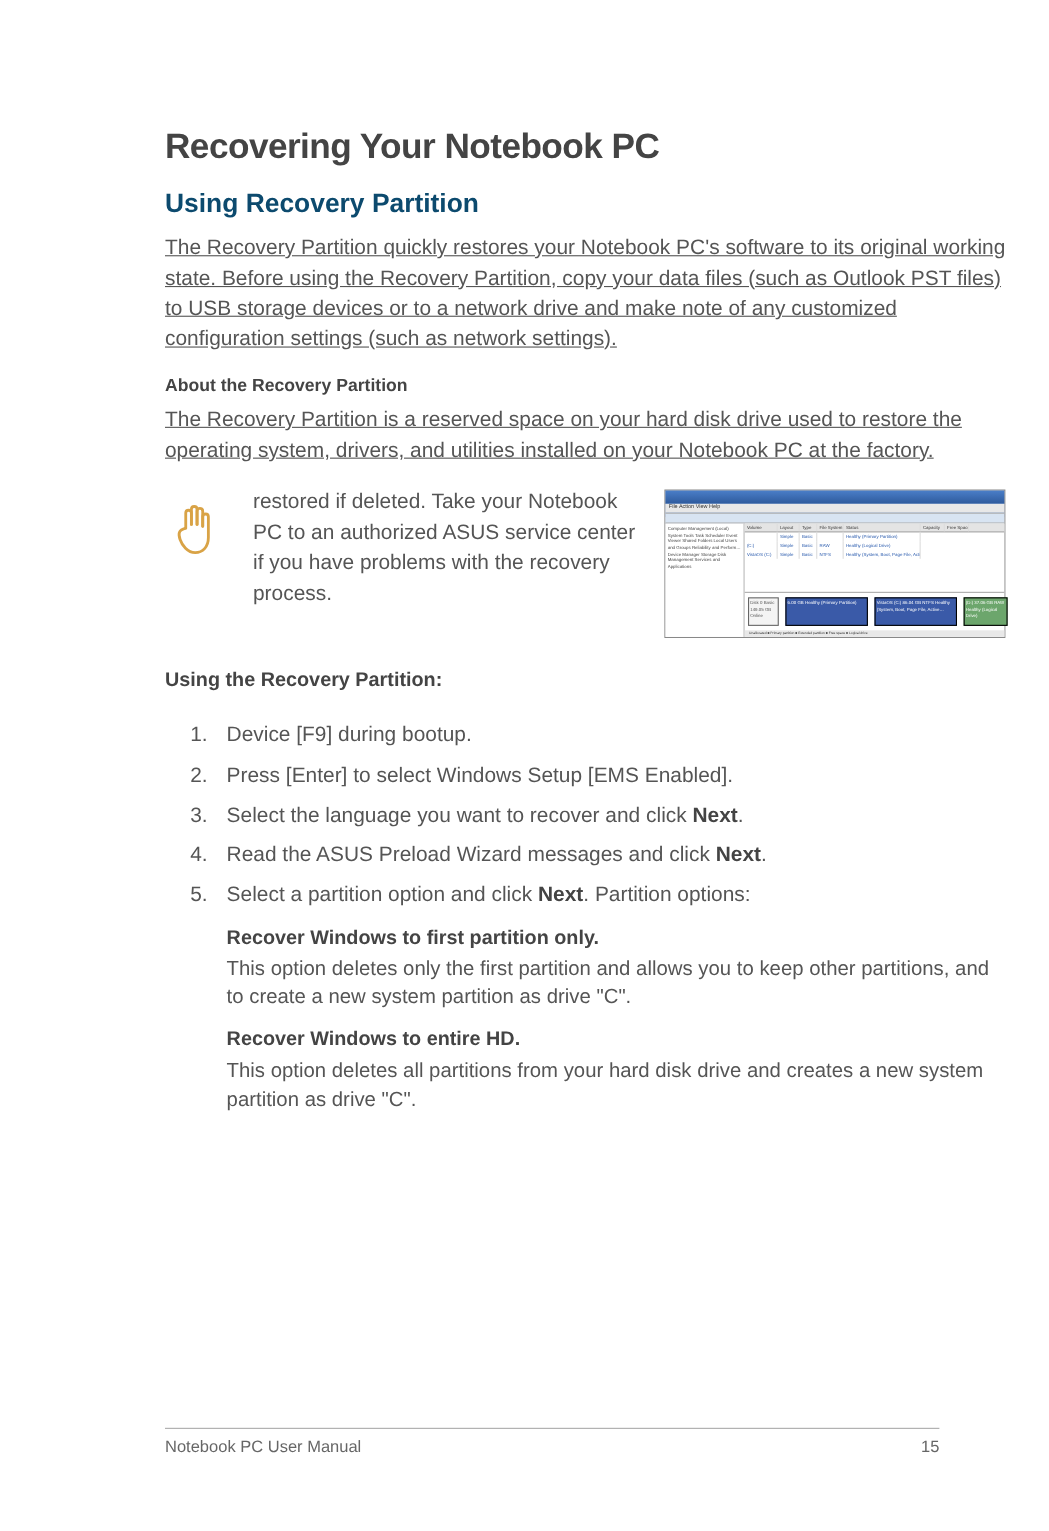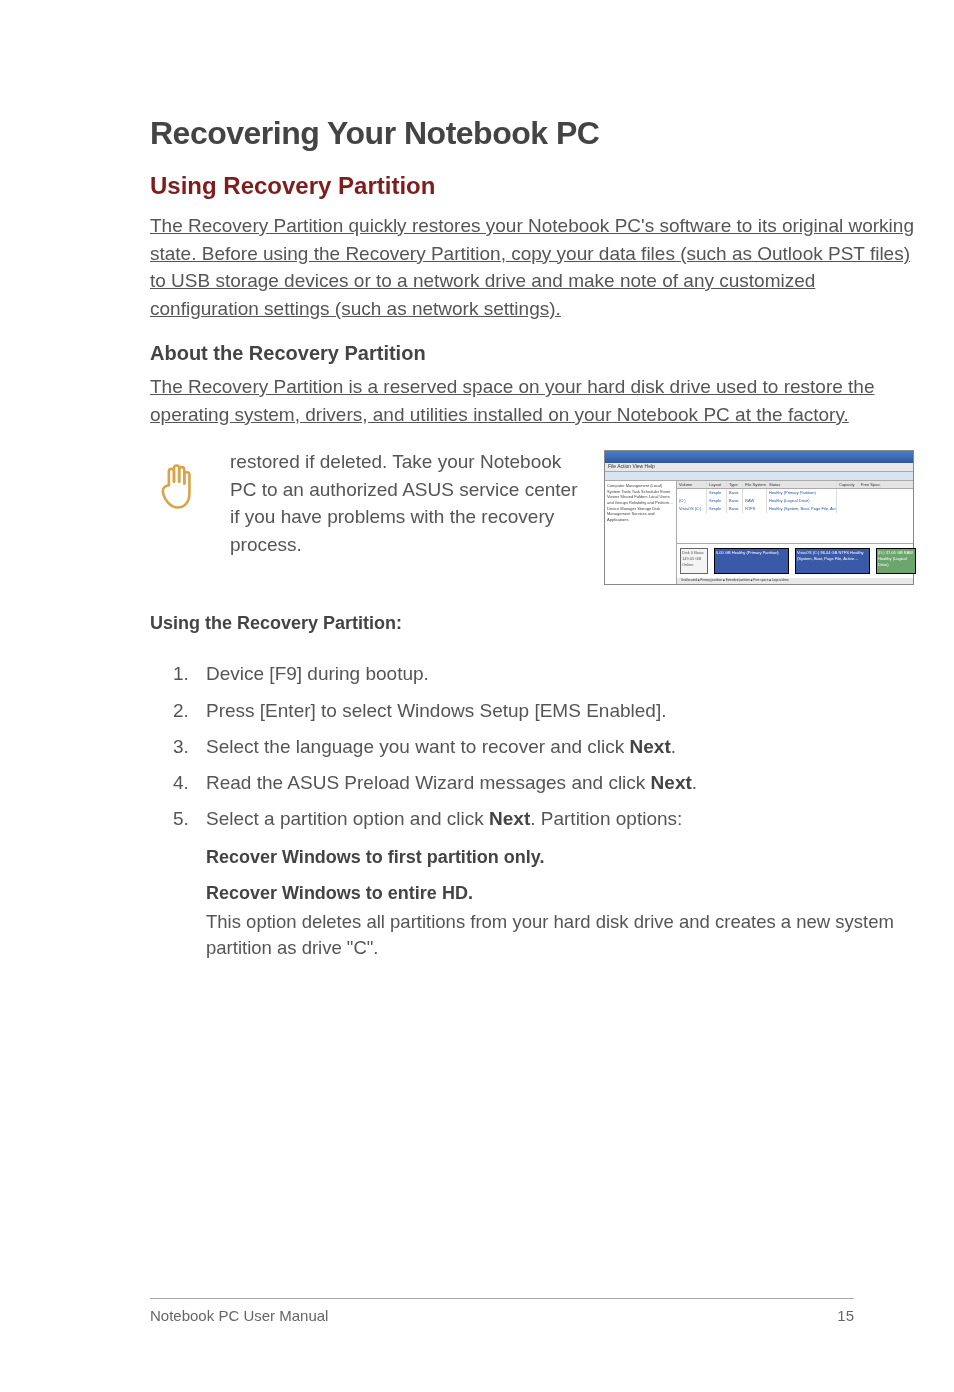--- a/index.html
+++ b/index.html
@@ -21,32 +21,32 @@
     .main-title {
       font-size: 32px;
       font-weight: 700;
       color: #444;
       margin-bottom: 20px;
       letter-spacing: -0.5px;
     }
     .section-title {
       font-size: 24px;
       font-weight: 700;
-      color: #7f1d1d;
+      color: #0c4a6e;
       margin-bottom: 12px;
     }
     .body-text {
       font-size: 19px;
       line-height: 1.45;
       color: #555;
       margin-bottom: 20px;
       text-decoration: underline;
     }
     .sub-title {
-      font-size: 20px;
+      font-size: 16px;
       font-weight: 700;
       color: #444;
       margin-top: 8px;
       margin-bottom: 8px;
     }
     .important-block {
       display: flex;
       align-items: flex-start;
       margin-top: 12px;
       margin-bottom: 24px;
@@ -335,20 +335,21 @@
   <div class="steps-title">Using the Recovery Partition:</div>
 
   <ol class="steps">
     <li>Device [F9] during bootup.</li>
     <li>Press [Enter] to select Windows Setup [EMS Enabled].</li>
     <li><span>Select the language you want to recover and click </span><span class="bold-text">Next</span><span>.</span></li>
     <li><span>Read the ASUS Preload Wizard messages and click </span><span class="bold-text">Next</span><span>.</span></li>
     <li>
       <span>Select a partition option and click </span><span class="bold-text">Next</span><span>. Partition options:</span>
       <div class="option-title">Recover Windows to first partition only.</div>
+      <div class="option-body">This option deletes only the first partition and allows you to keep other partitions, and to create a new system partition as drive "C".</div>
       <div class="option-title">Recover Windows to entire HD.</div>
       <div class="option-body">This option deletes all partitions from your hard disk drive and creates a new system partition as drive "C".</div>
     </li>
   </ol>
 </div>
 
 <div class="footer">
   <span>Notebook PC User Manual</span>
   <span>15</span>
 </div>

